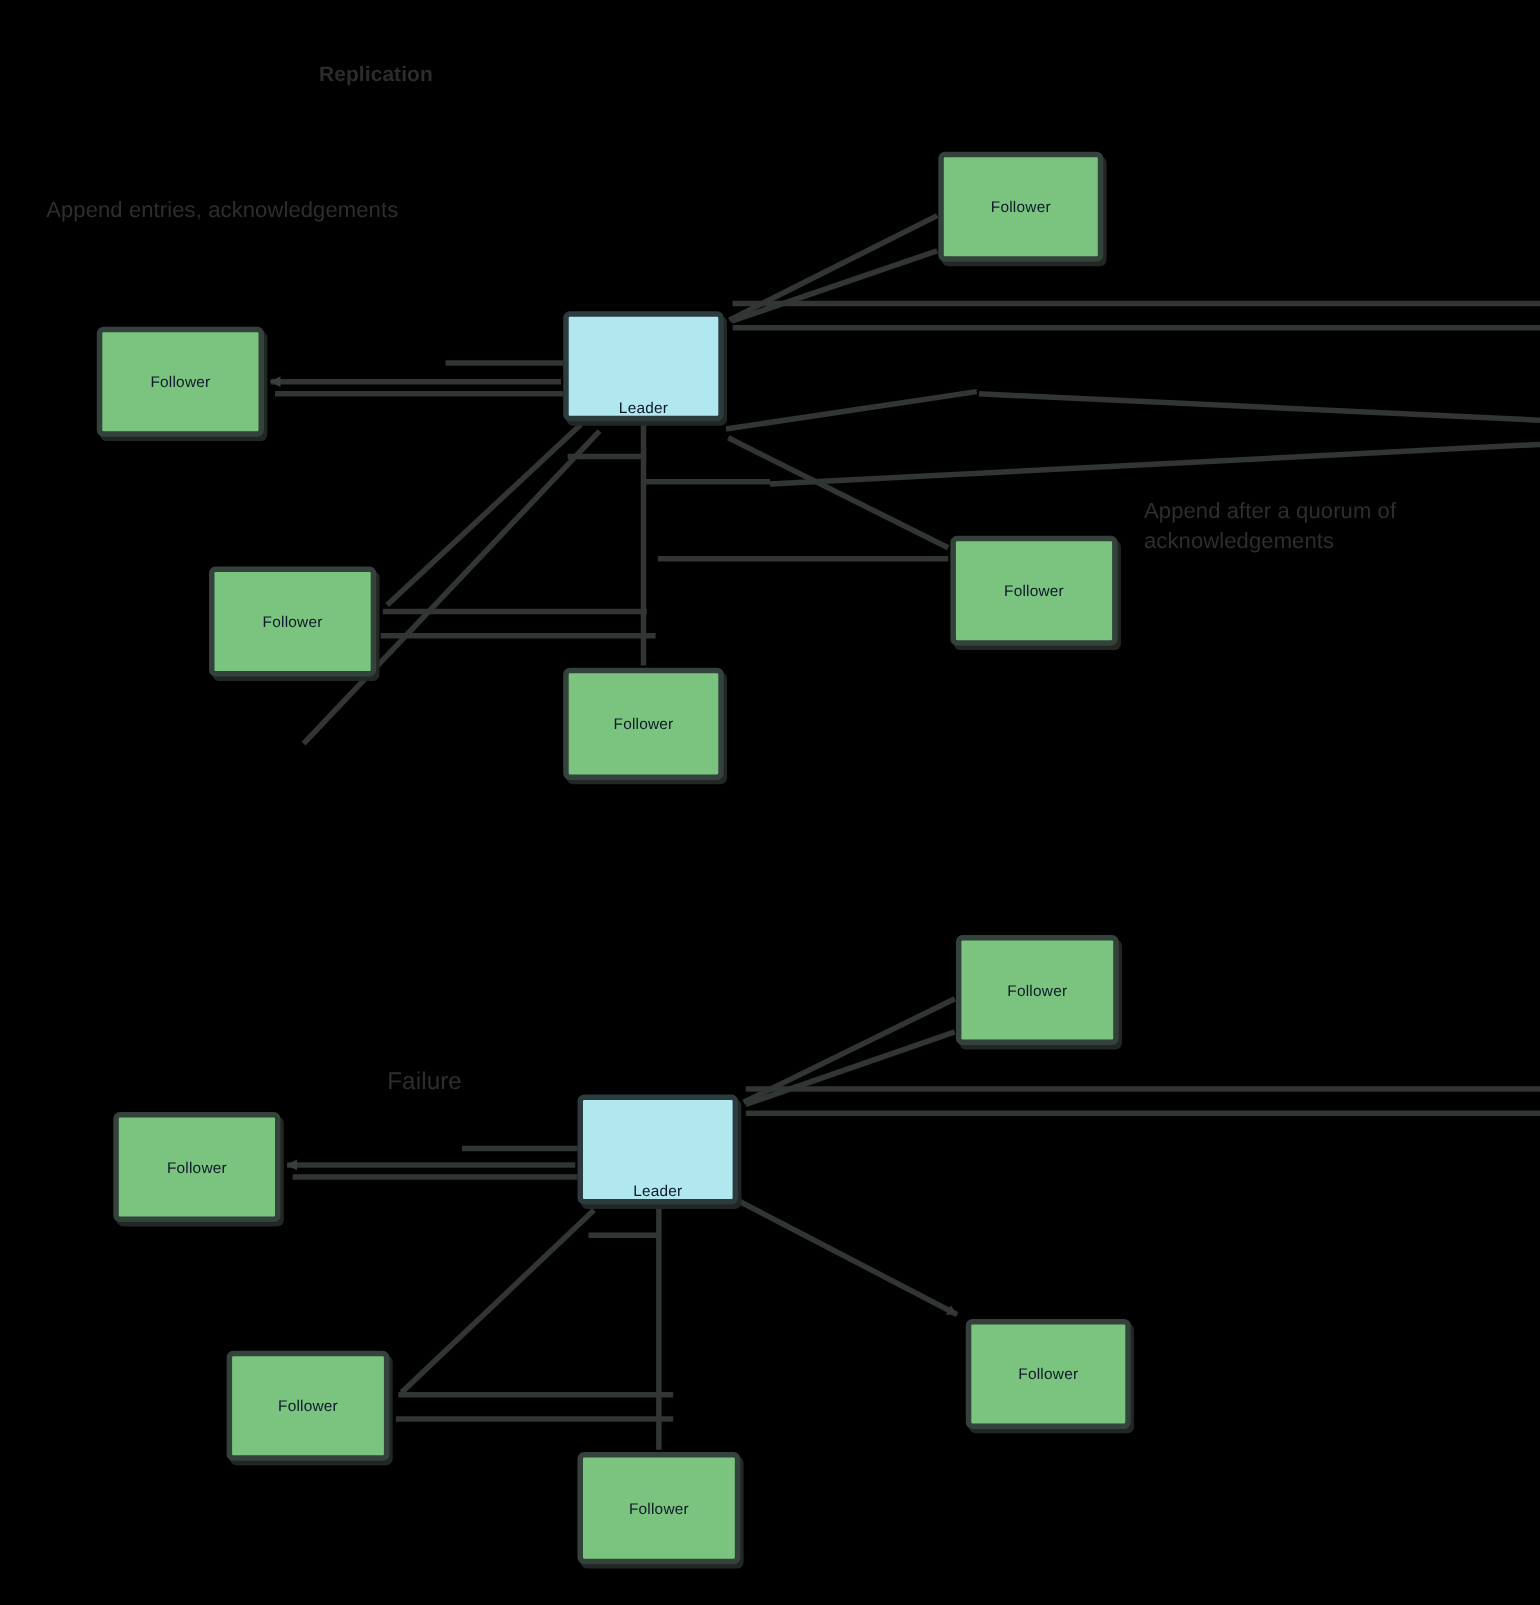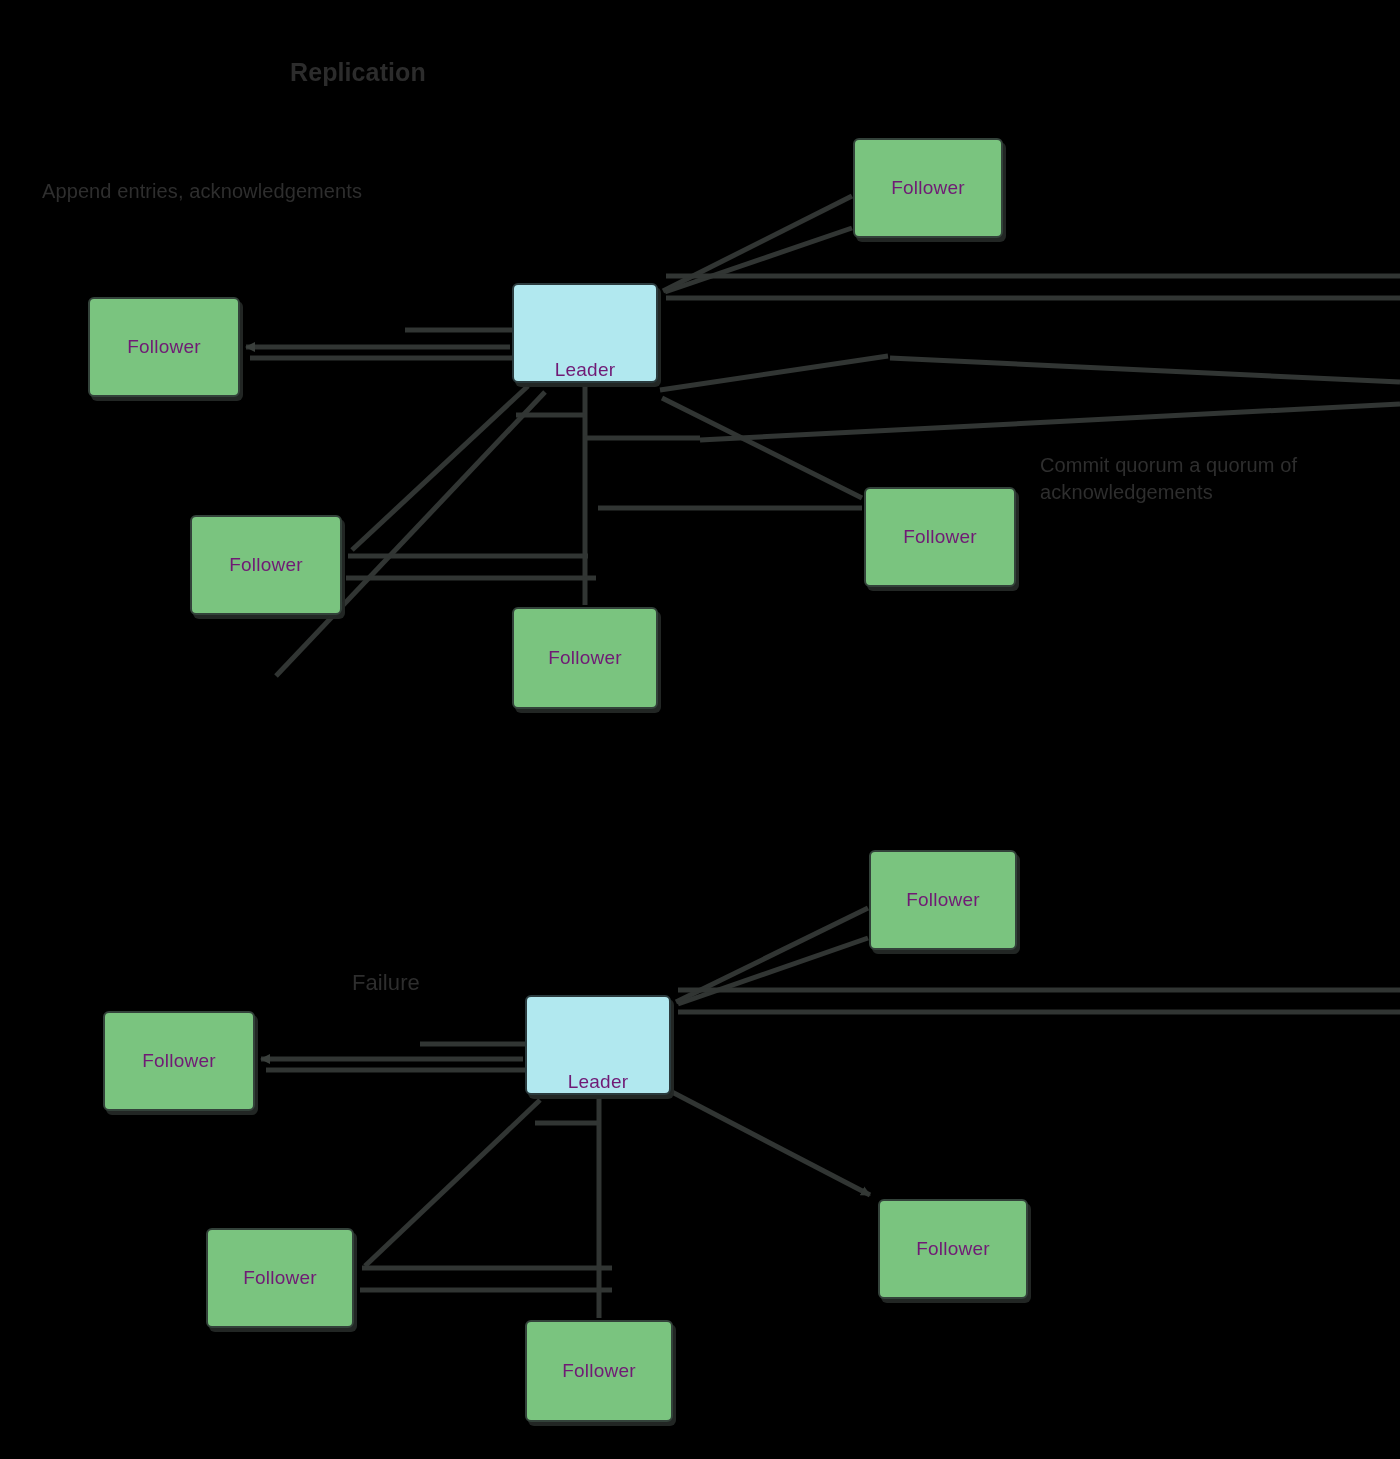--- a/index.html
+++ b/index.html
@@ -9,40 +9,40 @@
     overflow:hidden;position:relative;
   }
   #stage{position:absolute;left:0;top:0;width:1400px;height:1459px;}
   svg.layer{position:absolute;left:0;top:0;width:1400px;height:1459px;}
 
   .node{
     position:absolute;
     box-sizing:border-box;
     display:flex;align-items:center;justify-content:center;
     border-radius:6px;
-    border:2px solid #ffffff;
+    border:5px solid #ffffff;
     box-shadow:3px 4px 0 rgba(36,40,38,.95);
-    font-size:19px;
-    color:#701a75;
+    font-size:14px;
+    color:#0f172a;
     letter-spacing:.2px;
     z-index:5;
   }
   .node.leader{background:#b1e8ef;border-color:#2b3b3e;align-items:flex-end;}
   .node.follower{background:#7ac47f;border-color:#33423a;}
 
   .annot{
     position:absolute;
     color:#2e2e2e;
     font-size:20px;
     line-height:1.35;
     white-space:pre-line;
     z-index:4;
     letter-spacing:.1px;
   }
-  .annot.title{font-size:25px;font-weight:bold;color:#2c2c2c;}
+  .annot.title{font-size:19px;font-weight:bold;color:#2c2c2c;}
   .annot.small{font-size:22px;margin-top:24px;}
 </style>
 </head>
 <body>
 
 <div id="stage">
 
   <svg class="layer" viewBox="0 0 1400 1459">
     <defs>
       <marker id="ah" markerWidth="11" markerHeight="11" refX="9" refY="5.5" orient="auto" markerUnits="userSpaceOnUse">
@@ -151,19 +151,19 @@
   </div>
 
   <div class="node follower" style="left:525px;top:1320px;width:148px;height:102px;">
     <span>Follower</span>
   </div>
 
   <div class="annot title" style="left:290px;top:56px;">Replication</div>
 
   <div class="annot" style="left:42px;top:178px;">Append entries, acknowledgements</div>
 
-  <div class="annot" style="left:1040px;top:452px;">Commit quorum a quorum of
+  <div class="annot" style="left:1040px;top:452px;">Append after a quorum of
 acknowledgements</div>
 
   <div class="annot small" style="left:352px;top:944px;">Failure</div>
 
 
 </div>
 
 </body></html>

